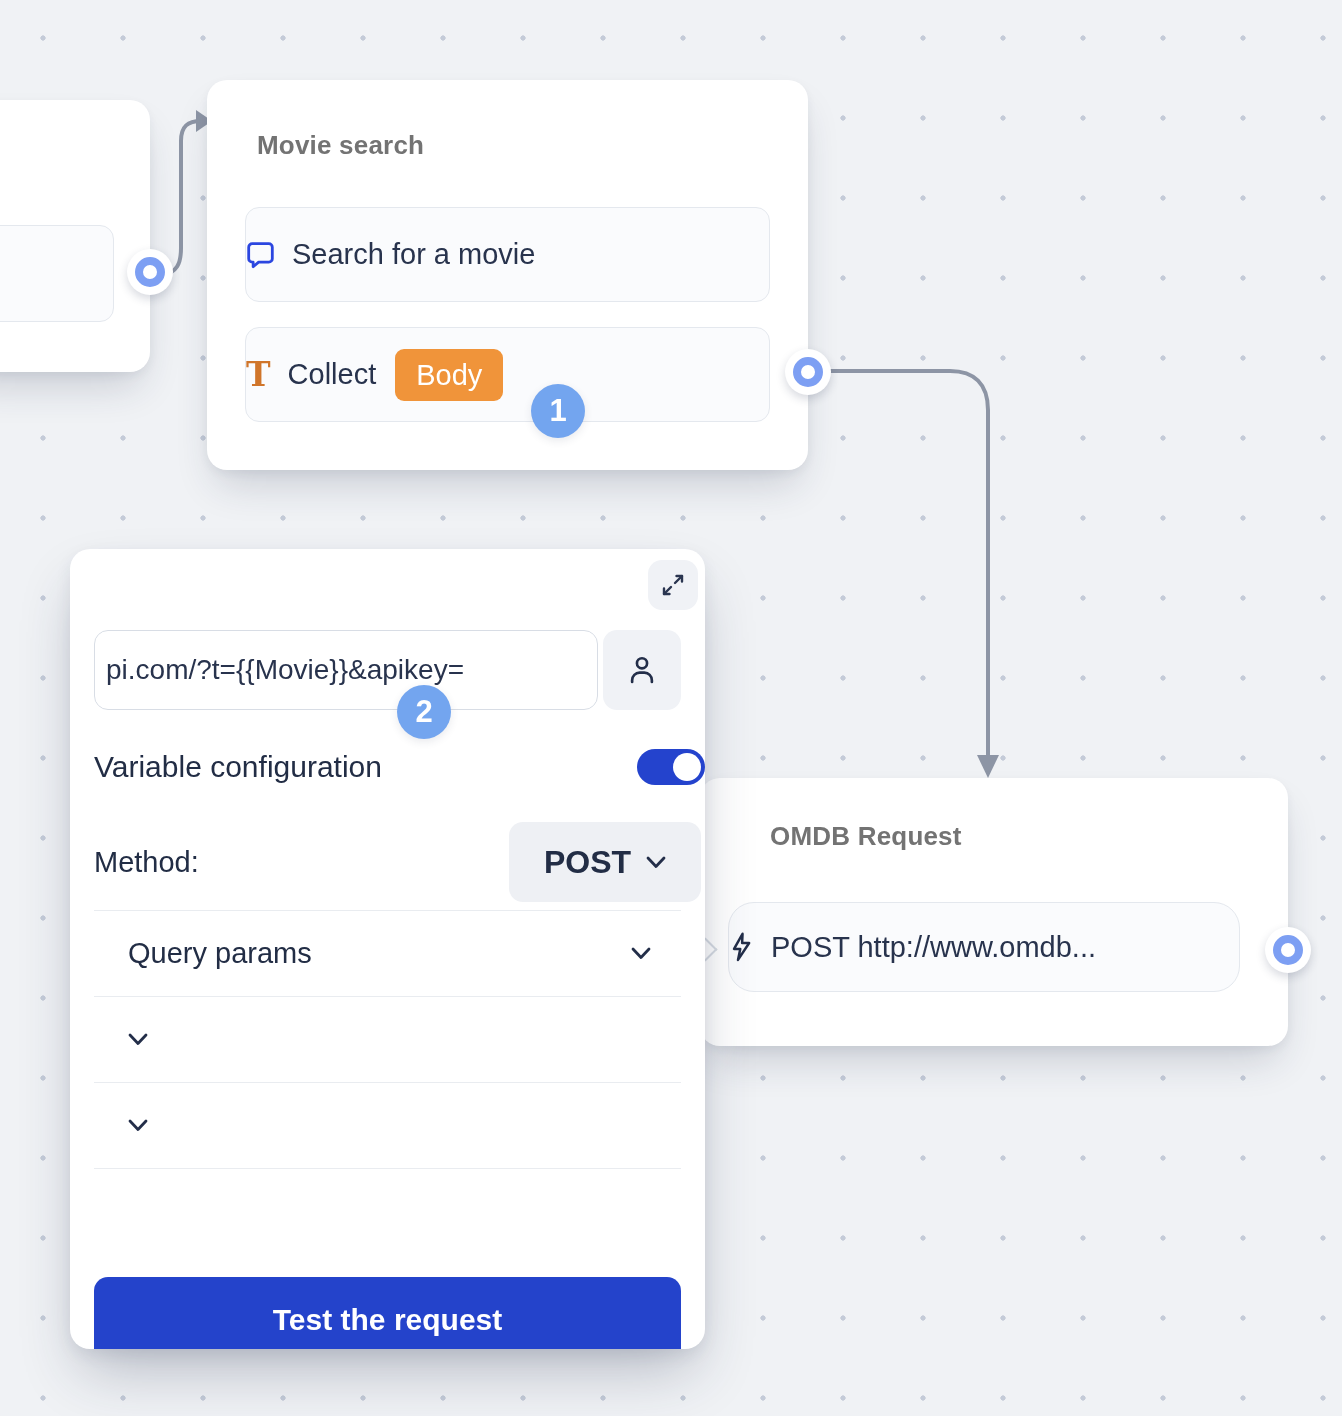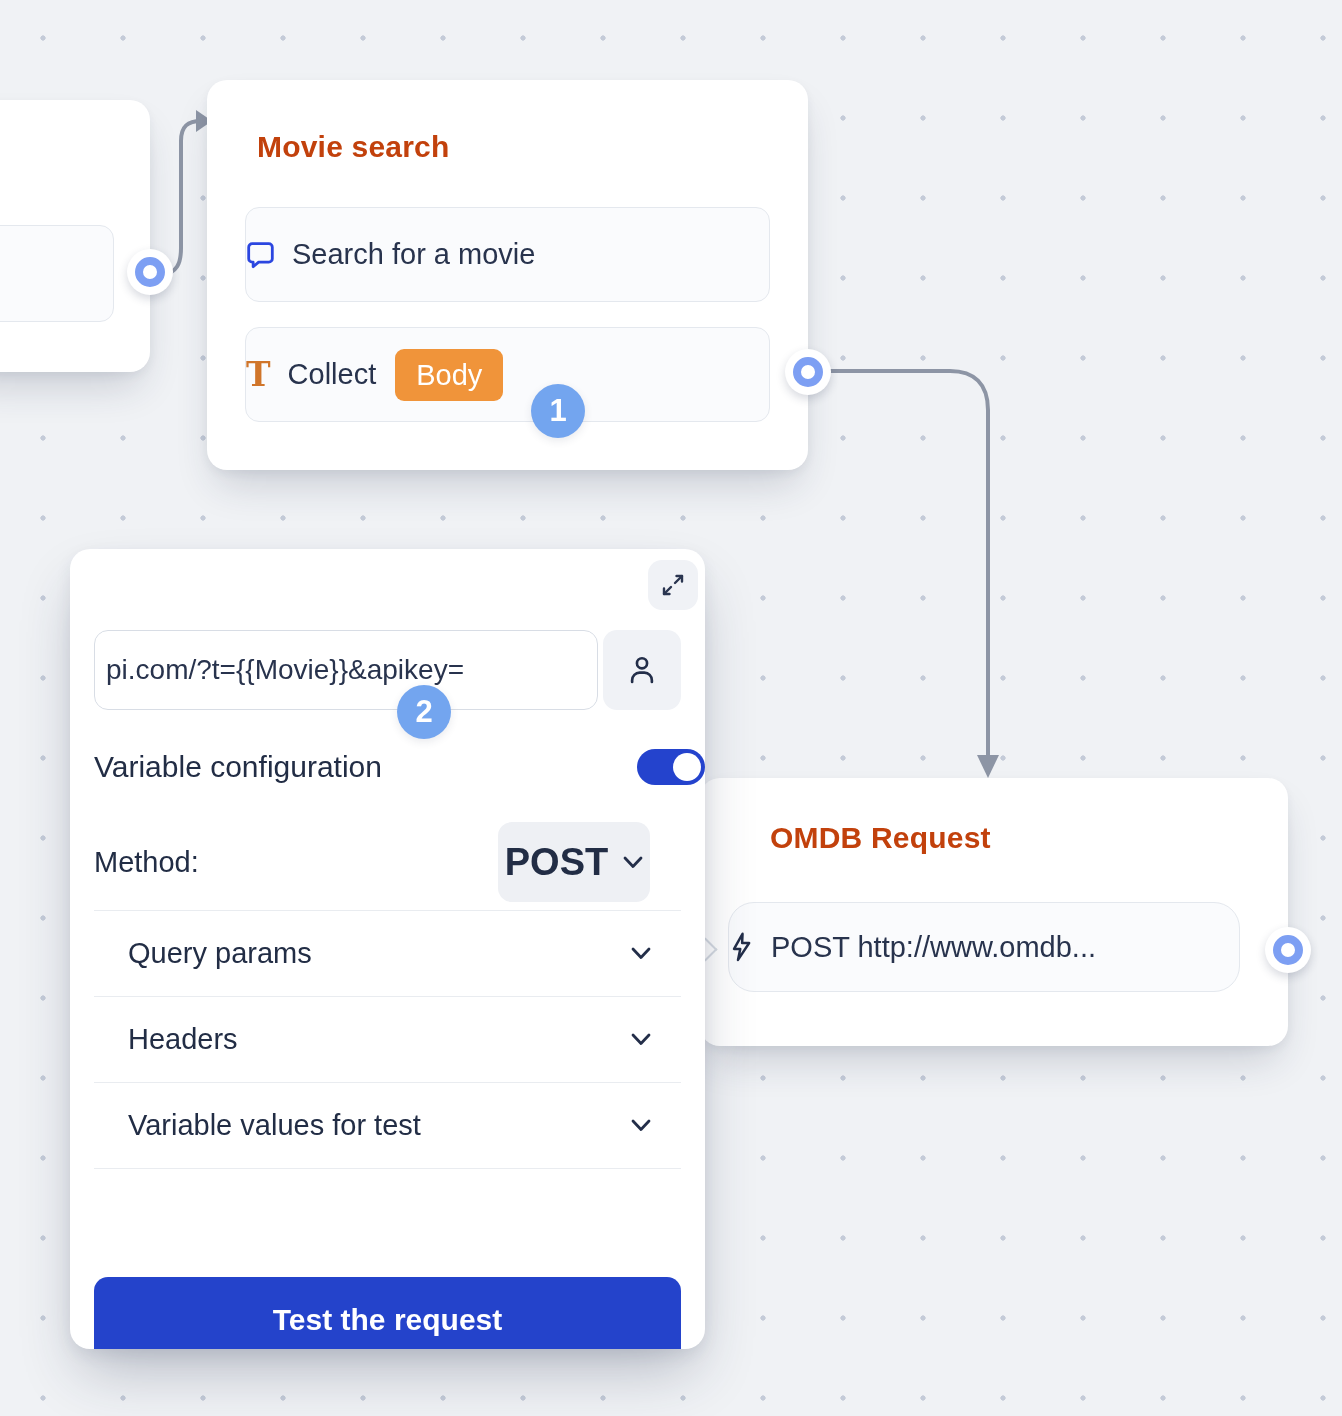--- a/index.html
+++ b/index.html
@@ -11,21 +11,21 @@
     background-image:radial-gradient(circle 2.6px at 3px 3px, #c4cbd8 97%, transparent);
     background-size:80px 80px;
     background-position:40px 35px;
   }
   svg.connectors { position:absolute; left:0; top:0; z-index:1; pointer-events:none; }
 
   .node-card {
     position:absolute; background:#ffffff; border-radius:20px; z-index:2;
     box-shadow:0 22px 40px -10px rgba(35,45,75,0.20), 0 4px 10px rgba(35,45,75,0.06);
   }
-  .node-title { position:absolute; font-size:30px; font-weight:700; color:#c2410c; letter-spacing:.2px; }
+  .node-title { position:absolute; font-size:26px; font-weight:700; color:#737373; letter-spacing:.2px; }
   .step-row {
     position:absolute; display:flex; align-items:center; gap:17px;
     background:#fafbfd; border:1.5px solid #e4e8ee; border-radius:14px;
     font-size:29px; color:#28334d; cursor:pointer;
   }
   .t-glyph { font-family:"DejaVu Serif", serif; font-size:33px; font-weight:600; color:#d0752a; line-height:1; }
   .var-badge {
     display:inline-block; background:#f0943a; color:#ffffff; border-radius:9px;
     padding:5px 21px; font-size:29px; line-height:42px; margin-left:2px;
   }
@@ -66,23 +66,23 @@
   }
   .panel-label { font-size:29px; color:#222d45; }
   .toggle {
     position:absolute; width:68px; height:36px; border-radius:18px; background:#2443cd; cursor:pointer;
   }
   .toggle::after {
     content:""; position:absolute; width:28px; height:28px; border-radius:50%;
     background:#ffffff; top:4px; left:36px;
   }
   #method-select {
-    position:absolute; left:428px; top:273px; width:152px; height:80px;
+    position:absolute; left:439px; top:273px; width:192px; height:80px;
     background:#eef0f4; border-radius:14px; display:flex; align-items:center; justify-content:center;
-    gap:15px; font-size:38px; font-weight:600; color:#222d45; cursor:pointer;
+    gap:15px; font-size:32px; font-weight:600; color:#222d45; cursor:pointer;
   }
   #sections { position:absolute; left:24px; top:361px; width:587px; border-top:1.5px solid #e9ecf0; }
   .section-row {
     height:86px; border-bottom:1.5px solid #e9ecf0; display:flex; align-items:center;
     padding:0 30px 0 34px; cursor:pointer;
   }
   .section-row .panel-label { flex:1; }
   #test-btn {
     position:absolute; left:24px; top:728px; width:587px; height:86px;
     background:#2443cb; border:none; border-radius:14px; cursor:pointer;
@@ -176,27 +176,25 @@
     </div>
 
     <div id="sections">
       <div class="section-row">
         <span class="panel-label">Query params</span>
         <svg class="icon" width="20" height="13" viewBox="0 0 20 13">
           <polyline points="2,2 10,10.5 18,2" fill="none" stroke="#232e49" stroke-width="2.8" stroke-linecap="round" stroke-linejoin="round"></polyline>
         </svg>
       </div>
       <div class="section-row">
-        <span class="panel-label">Headers</span>
         <svg class="icon" width="20" height="13" viewBox="0 0 20 13">
           <polyline points="2,2 10,10.5 18,2" fill="none" stroke="#232e49" stroke-width="2.8" stroke-linecap="round" stroke-linejoin="round"></polyline>
         </svg>
       </div>
       <div class="section-row">
-        <span class="panel-label">Variable values for test</span>
         <svg class="icon" width="20" height="13" viewBox="0 0 20 13">
           <polyline points="2,2 10,10.5 18,2" fill="none" stroke="#232e49" stroke-width="2.8" stroke-linecap="round" stroke-linejoin="round"></polyline>
         </svg>
       </div>
     </div>
 
     <button id="test-btn">Test the request</button>
   </div>
 
   <div class="annot-badge" style="left:397px; top:685px;">2</div>

